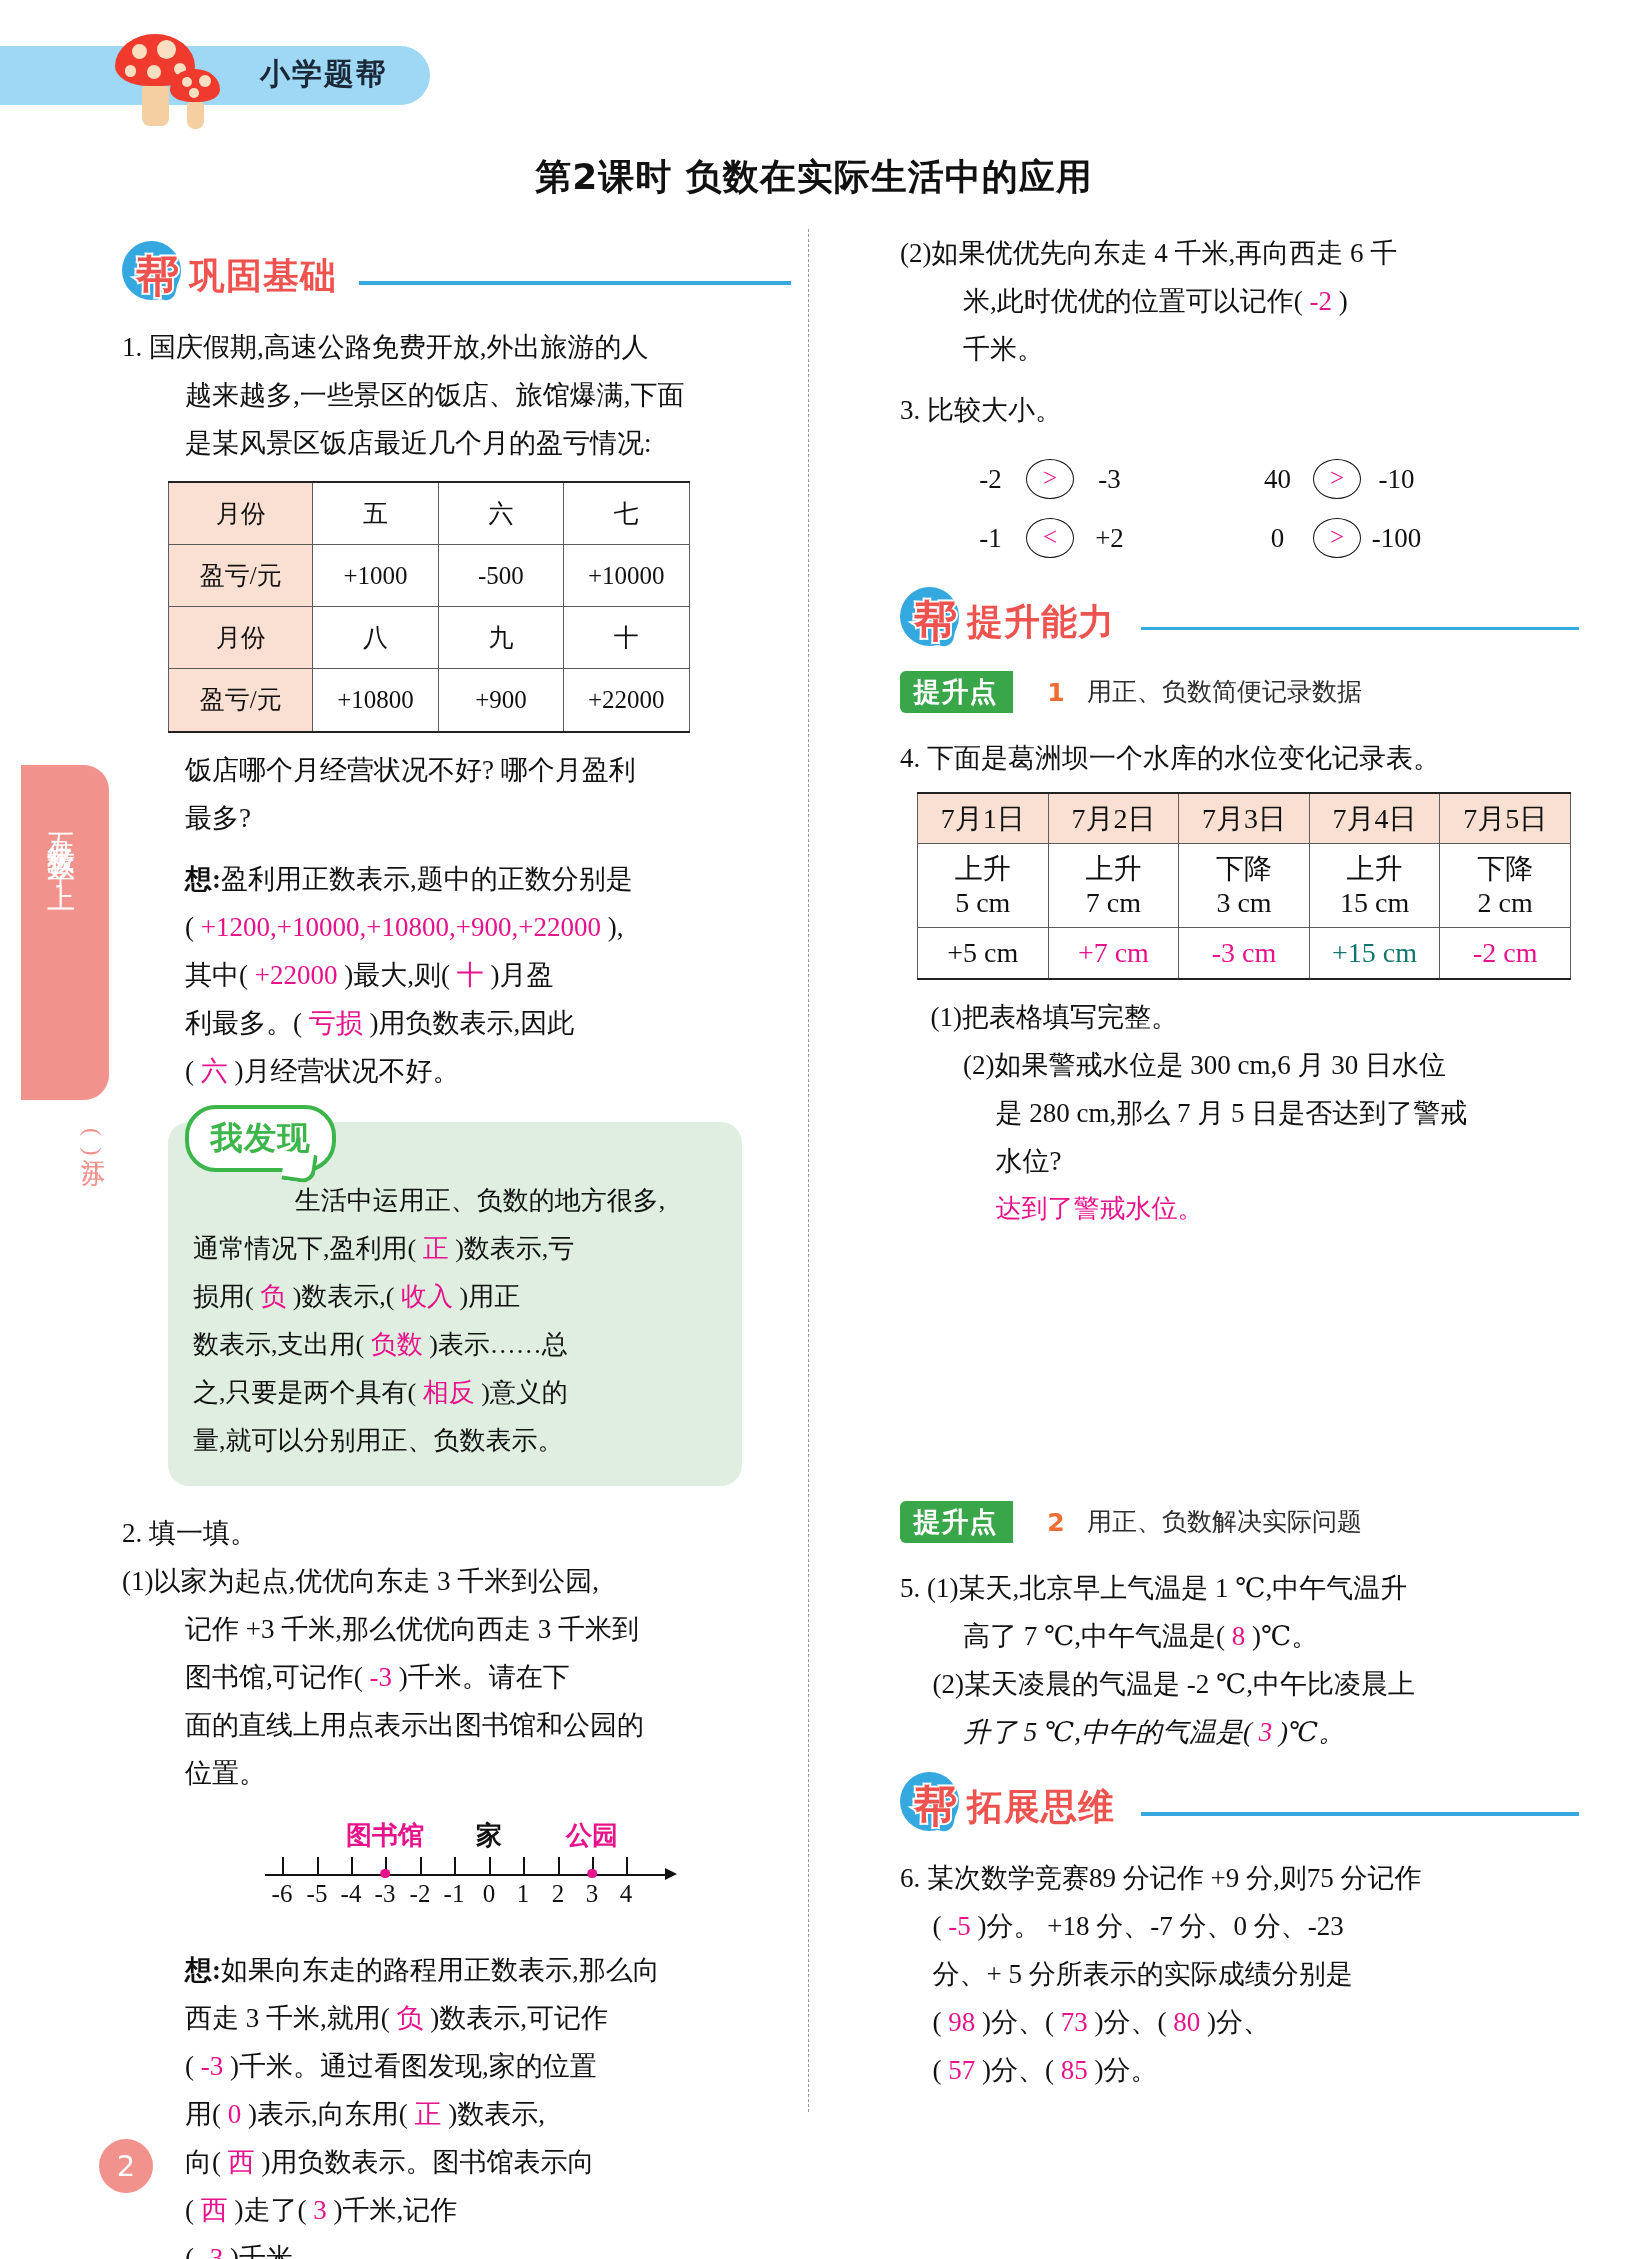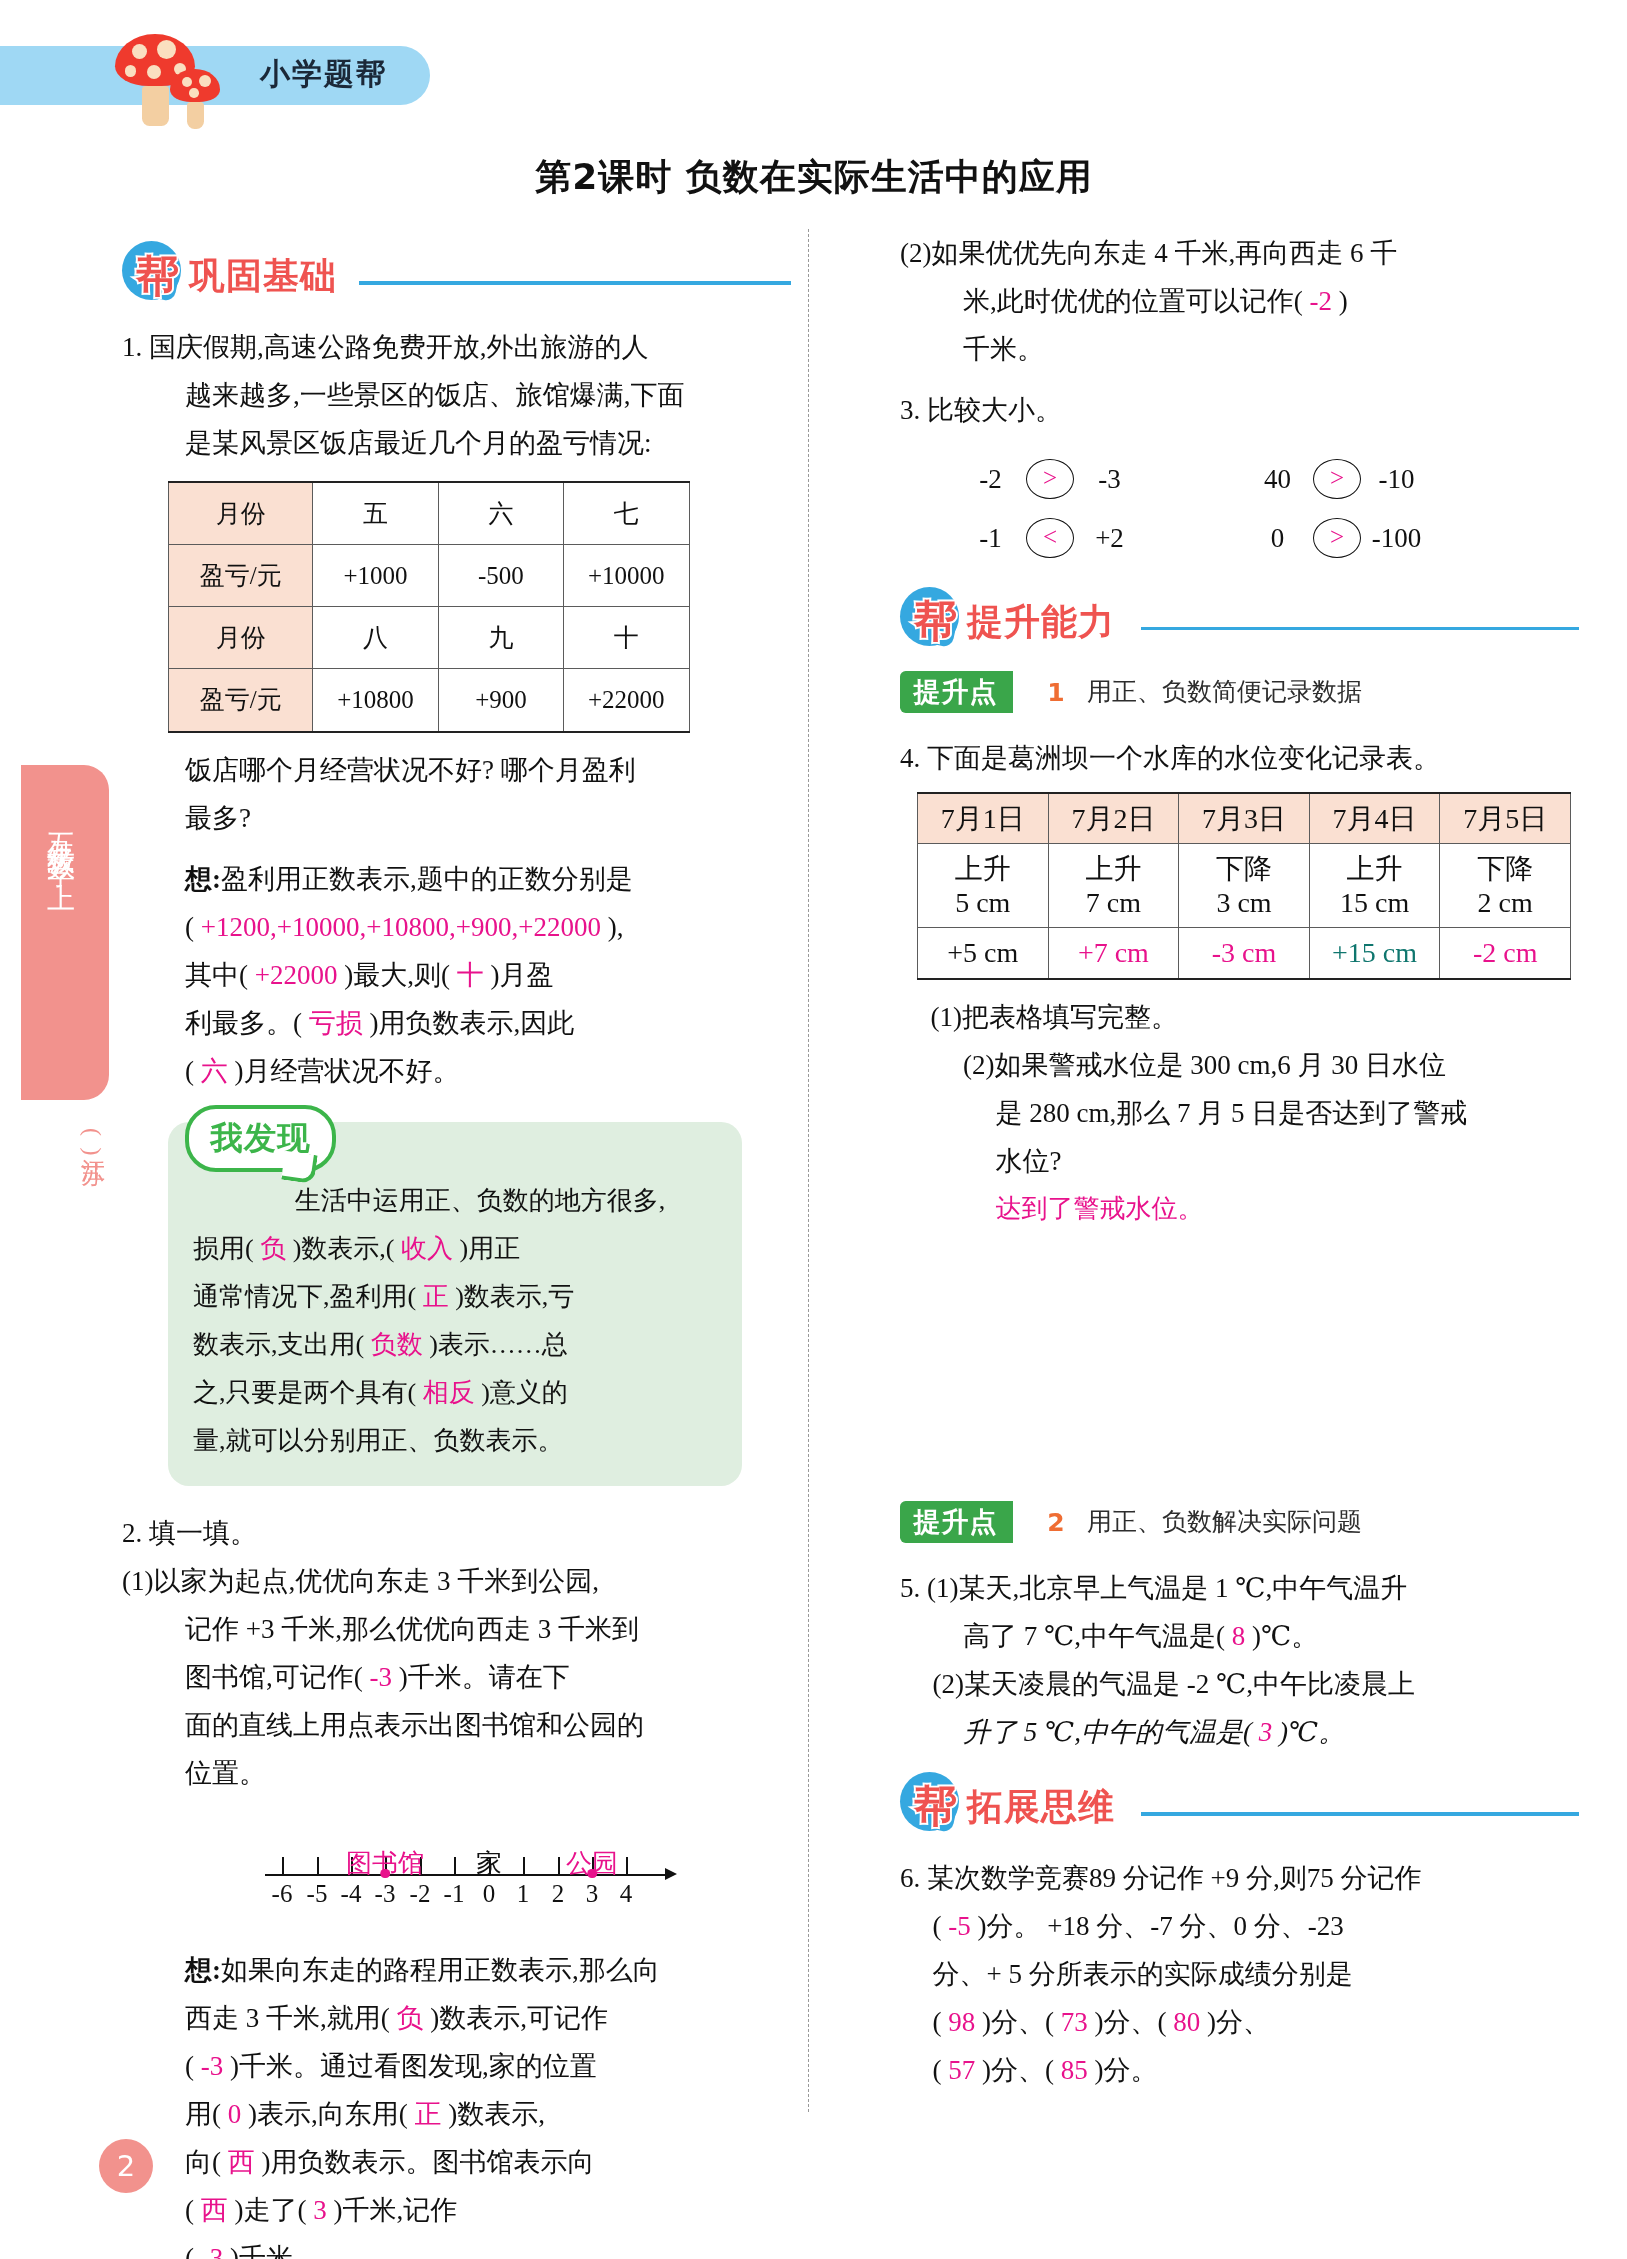--- a/index.html
+++ b/index.html
@@ -162,22 +162,22 @@
   .nl-axis{position:absolute;left:0;top:63px;width:401px;height:1.9px;background:#111;}
   .nl-arrow{
     position:absolute;left:400px;top:57px;width:0;height:0;
     border-left:12.4px solid #111;border-top:6.7px solid transparent;border-bottom:6.7px solid transparent;
   }
   .nl-tick{position:absolute;top:46px;width:1.9px;height:17px;background:#111;}
   .nl-lab{position:absolute;top:69px;font-size:25px;transform:translateX(-50%);
           font-family:"Liberation Serif",serif;}
   .nl-dot{position:absolute;top:58px;width:9.6px;height:9.6px;border-radius:50%;
           background:#e8128c;transform:translateX(-50%);}
-  .nl-place{position:absolute;top:7.6px;font-size:26px;font-weight:normal;
-            transform:translateX(-50%);white-space:nowrap;margin-top:28px;}
+  .nl-place{position:absolute;top:7.6px;font-size:26px;font-weight:bold;
+            transform:translateX(-50%);white-space:nowrap;}
   .nl-place.pink{color:#e8128c;}
   .nl-place.black{color:#111;}
 
   
   .cmp-grid{margin:15.3px 0 9.6px 55px;font-size:27px;}
   .cmp-row{display:flex;align-items:center;height:59px;}
   .cmp-item{display:flex;align-items:center;width:287px;}
   .cmp-l,.cmp-r{width:71px;text-align:center;font-family:"Liberation Serif",serif;}
   .cmp-o{
     width:46px;height:38px;border:1.9px solid #111;border-radius:50%;
@@ -306,30 +306,30 @@
       </div>
     </div>
 
     <div class="disc-wrap">
       <div class="disc-badge">
         <span>我发现</span>
       </div>
       <div class="disc-box">
         <div style="text-indent:50px;text-align:center;">生活中运用正、负数的地方很多,</div>
         <div>
+          <span>通常情况下,盈利用(</span>
+          <span class="ans">正</span>
+          <span>)数表示,亏</span>
+        </div>
+        <div>
           <span>损用(</span>
           <span class="ans">负</span>
           <span>)数表示,(</span>
           <span class="ans">收入</span>
           <span>)用正</span>
-        </div>
-        <div>
-          <span>通常情况下,盈利用(</span>
-          <span class="ans">正</span>
-          <span>)数表示,亏</span>
         </div>
         <div>
           <span>数表示,支出用(</span>
           <span class="ans">负数</span>
           <span>)表示……总</span>
         </div>
         <div>
           <span>之,只要是两个具有(</span>
           <span class="ans">相反</span>
           <span>)意义的</span>

